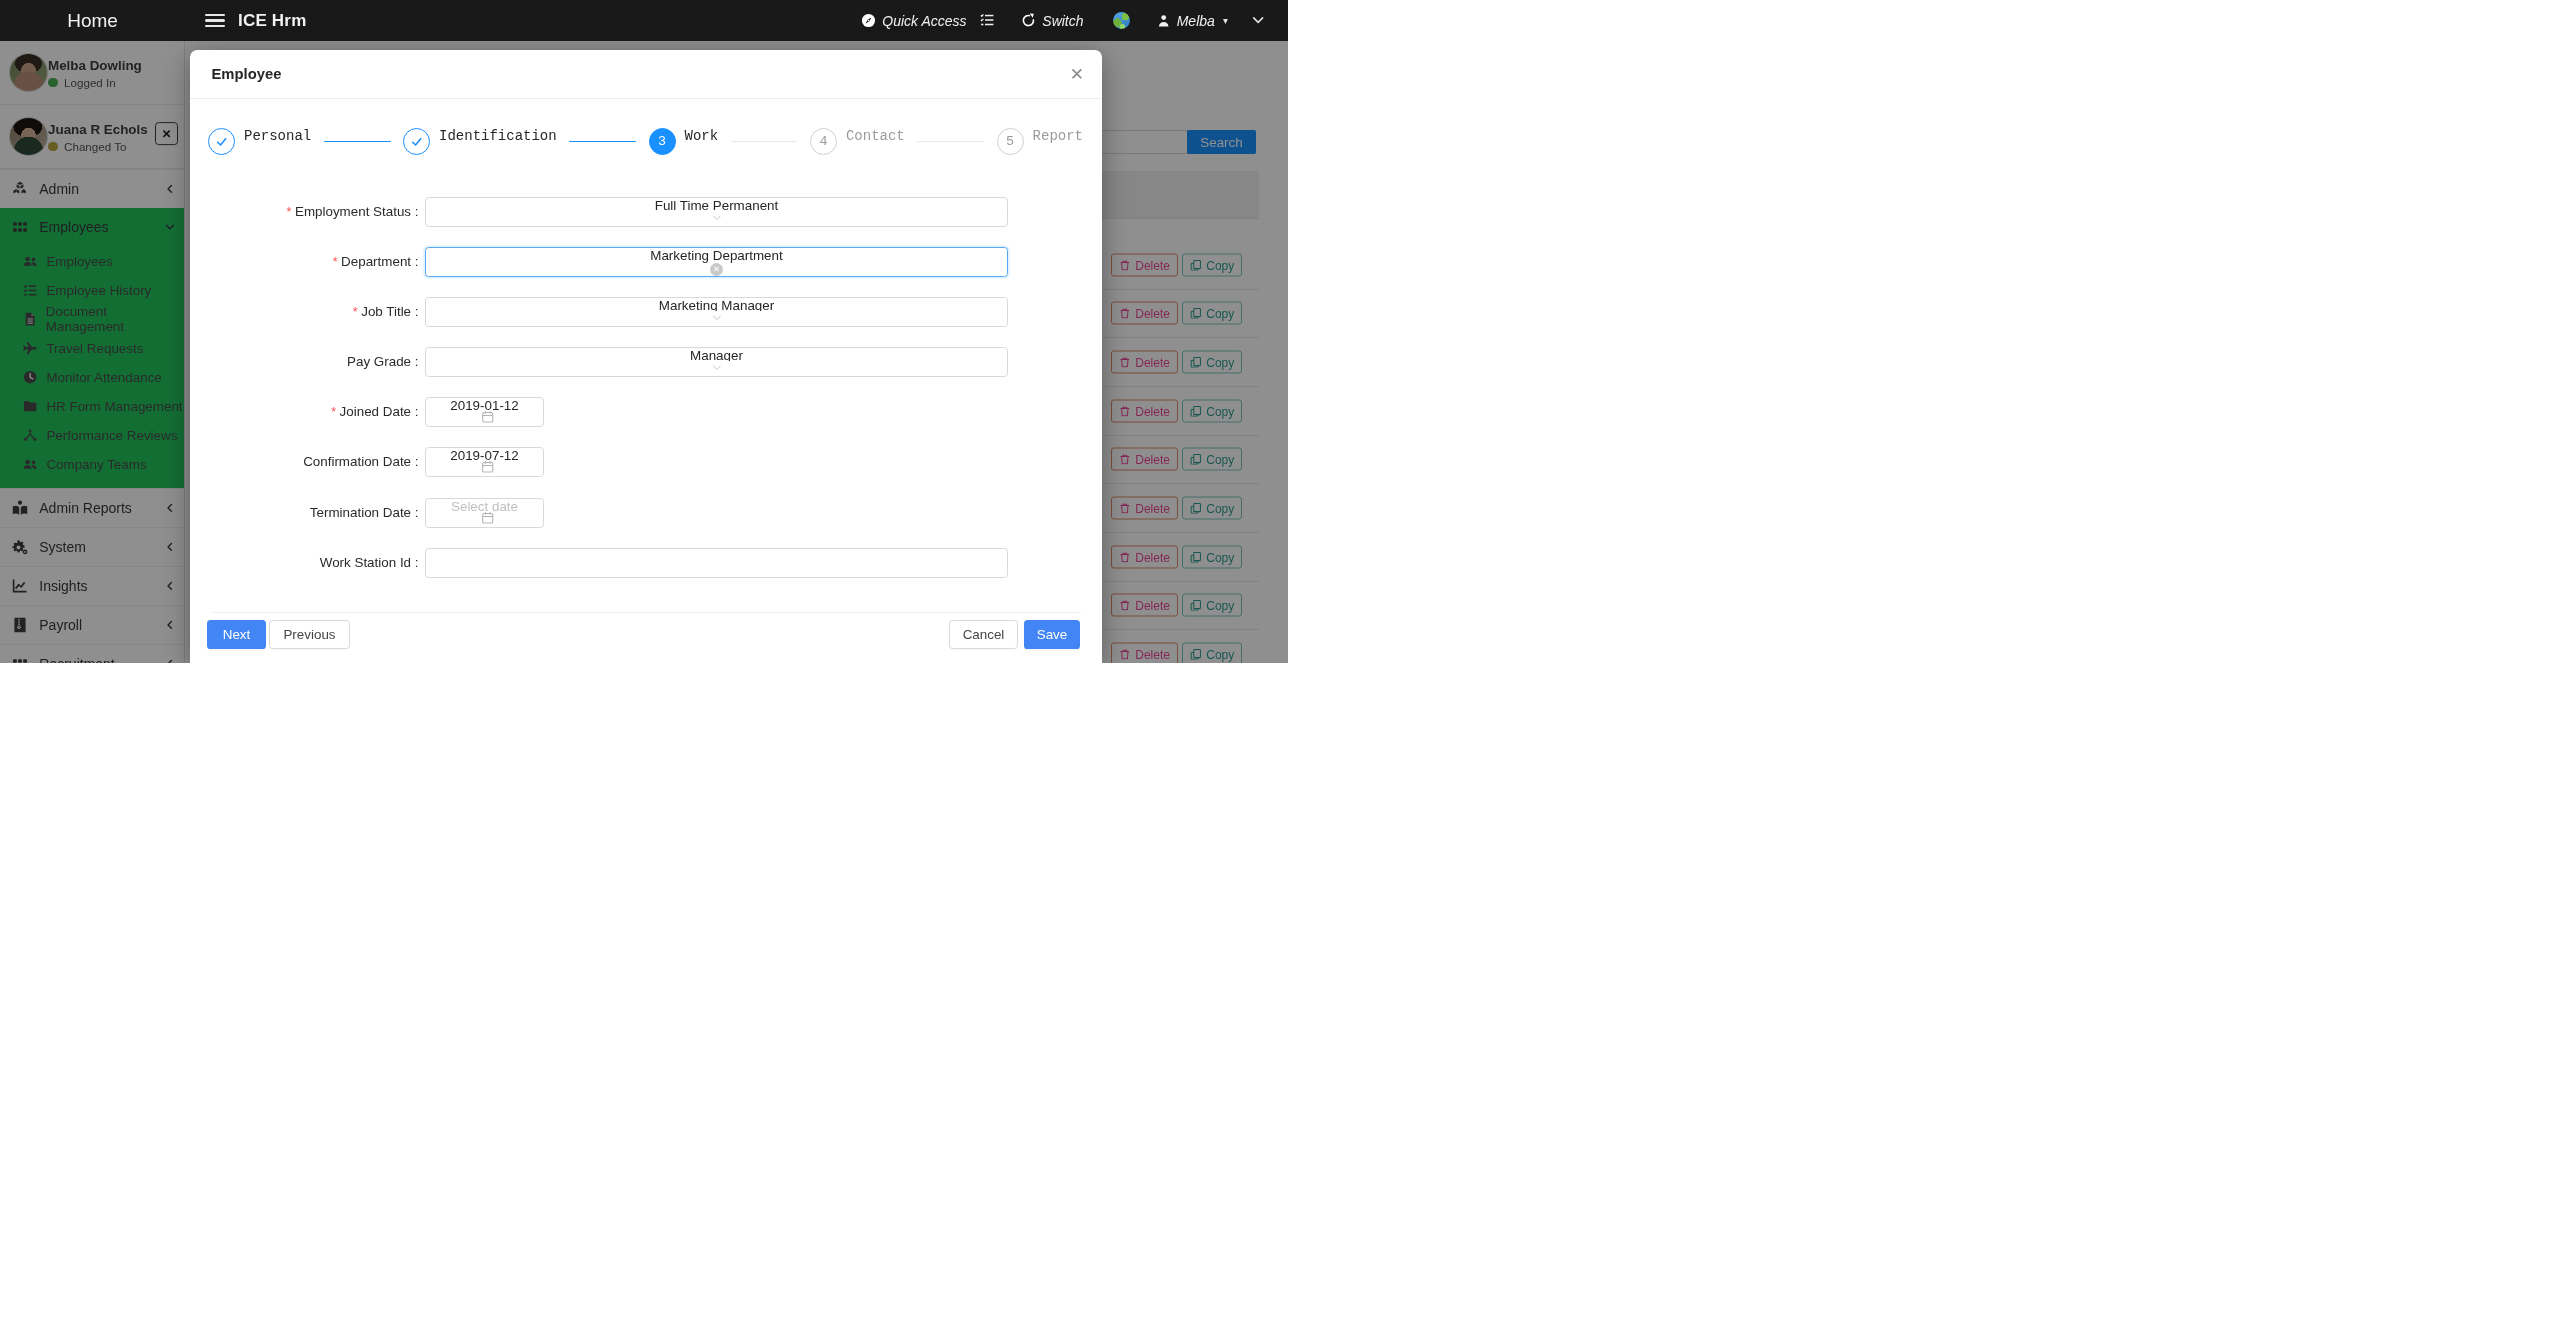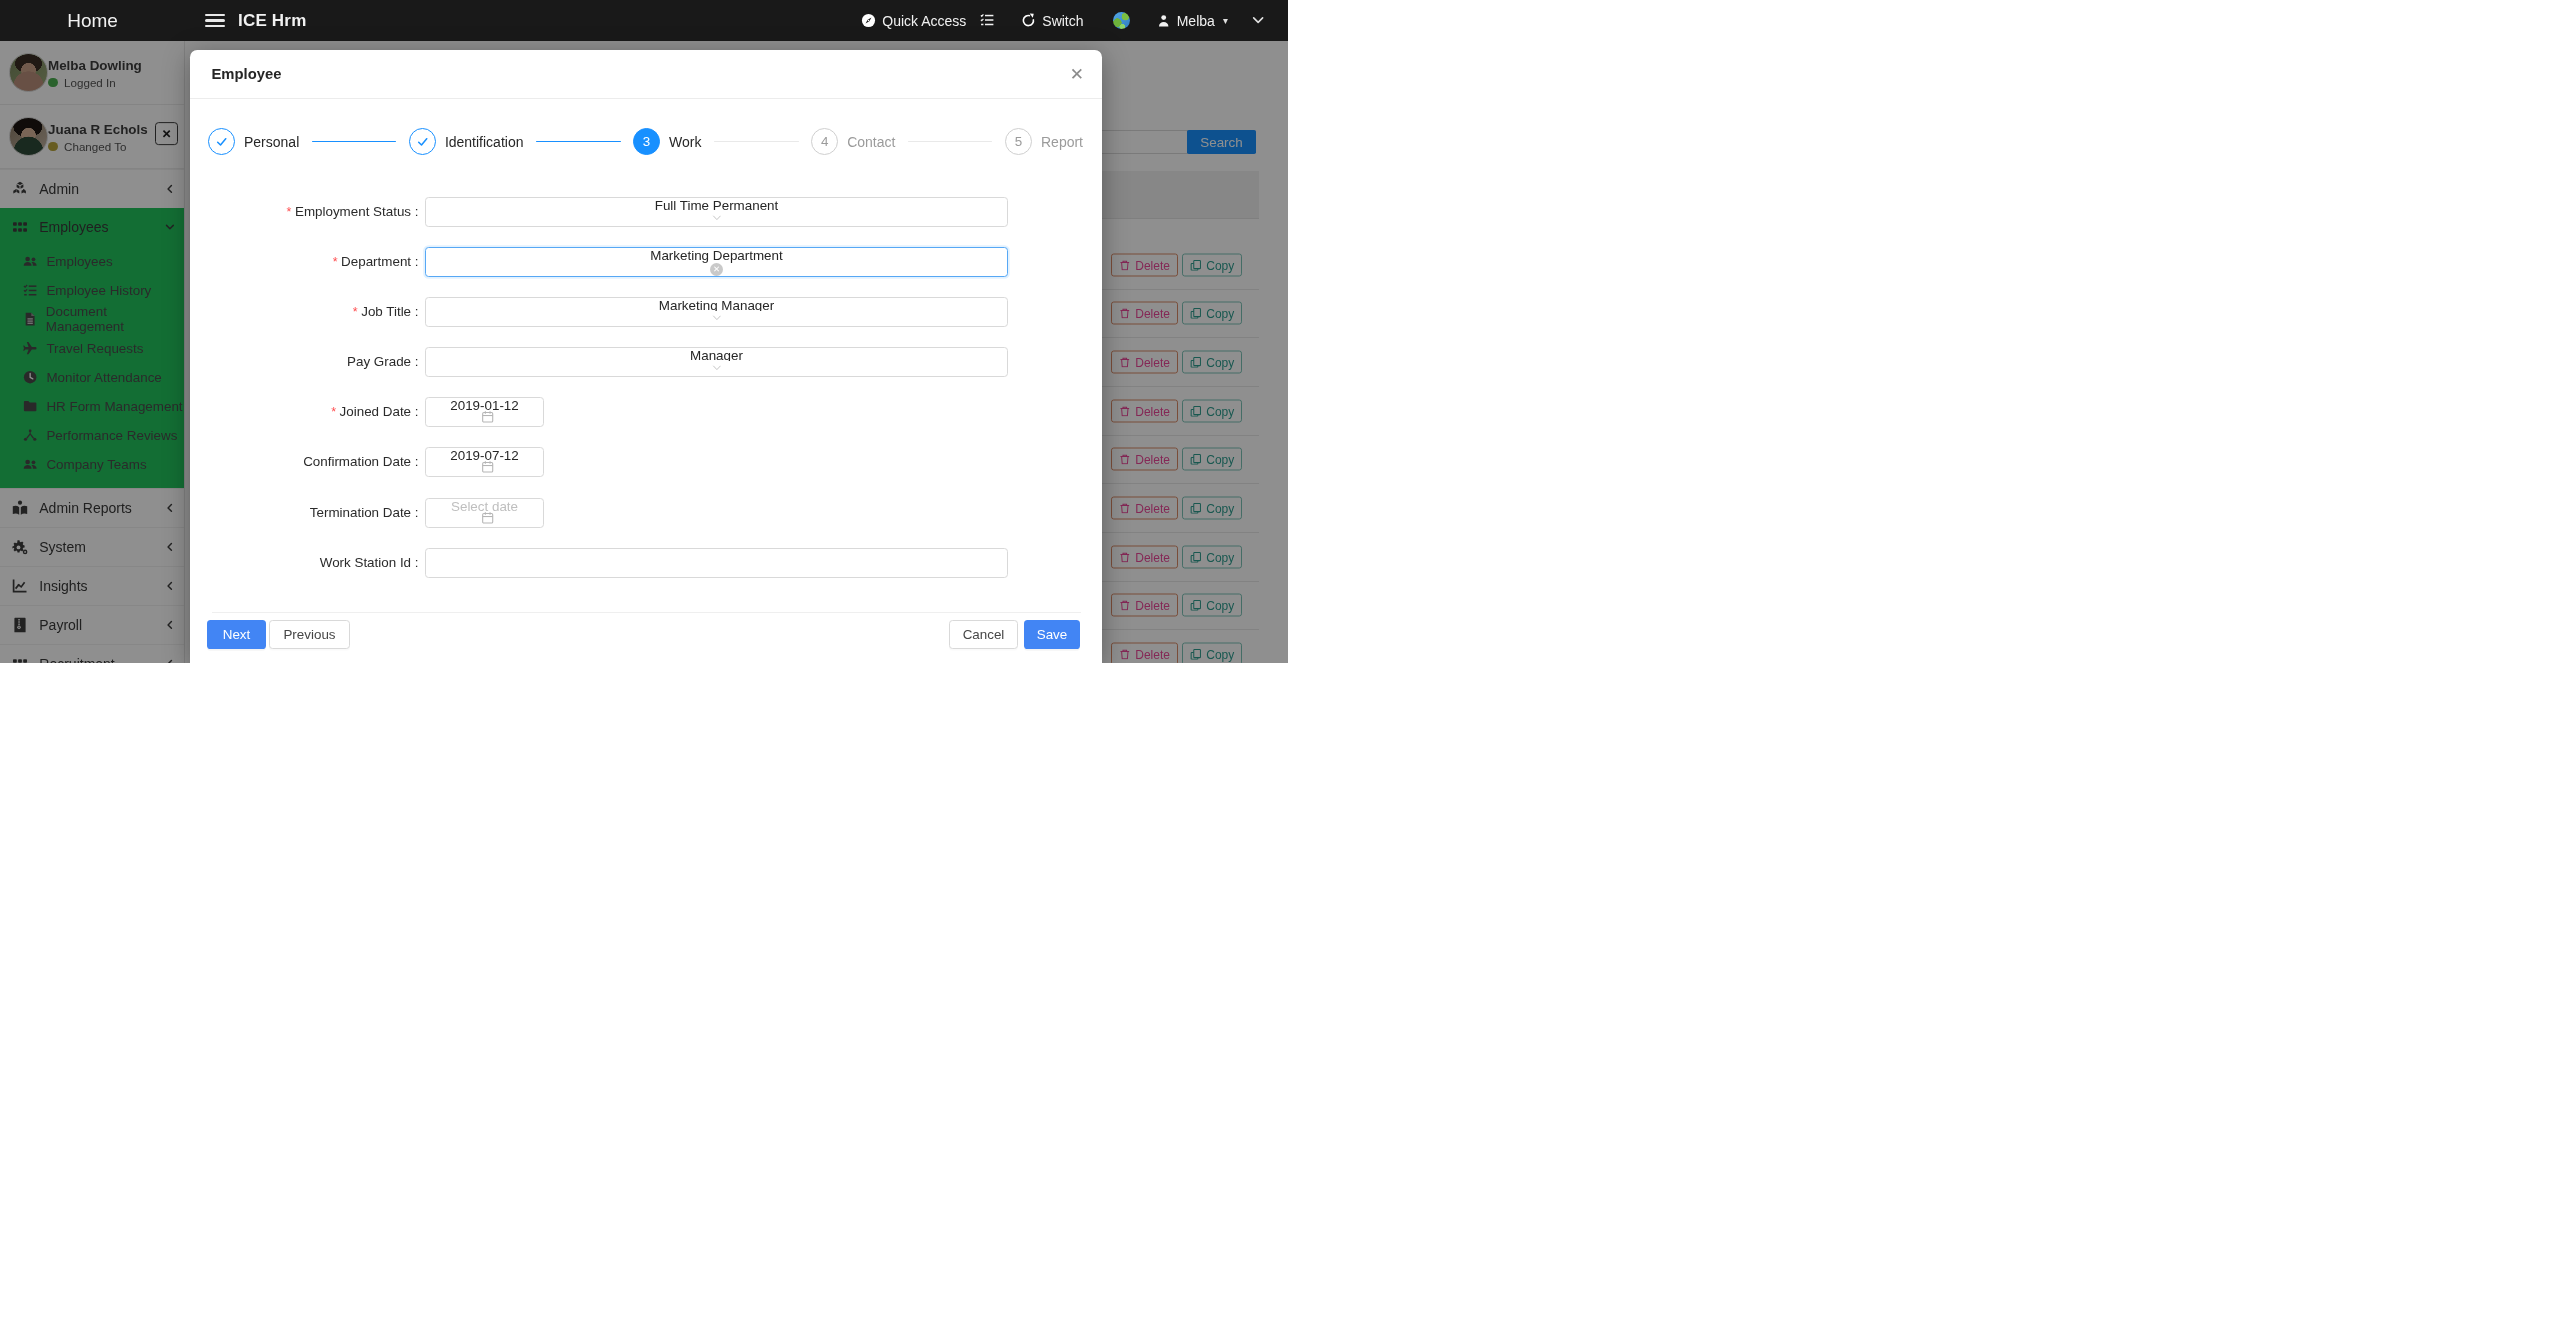--- a/index.html
+++ b/index.html
@@ -7,21 +7,21 @@
   body { font-family:"Liberation Sans","DejaVu Sans",sans-serif; background:#fff; position:relative; }
   #app { position:absolute; inset:0; width:1288px; height:663px; overflow:hidden; }
 
   
   #navbar { position:absolute; top:0; left:0; width:1288px; height:41px; background:#191919; z-index:30; }
   #navbar .nv { position:absolute; top:0; height:41px; display:flex; align-items:center; color:#f1f1f1; }
   #nav-home { left:0; width:185px; justify-content:center; font-size:19px; color:#fff; cursor:pointer; }
   #nav-burger { left:205px; flex-direction:column; justify-content:center; gap:3.6px; cursor:pointer; }
   #nav-burger i { display:block; width:19.7px; height:2.2px; background:#e8e8e8; border-radius:1.8px; }
   #nav-brand { left:238px; font-size:17px; font-weight:700; color:#fff; letter-spacing:0.2px; }
-  .nav-item { gap:6.3px; font-size:14px; cursor:pointer; }
+  .nav-item { gap:6.3px; font-size:14px; cursor:pointer;font-style:italic; }
   #nav-quick { left:861px; } #nav-tasks { left:980px; } #nav-switch { left:1021px; }
   #nav-globe { left:1113px; } #nav-user { left:1157px; } #nav-chevron { left:1251px; }
   .icn { display:inline-flex; align-items:center; justify-content:center; }
   .icn svg { display:block; }
   #globe-ball { width:17px; height:17px; border-radius:50%;
     background: radial-gradient(circle at 72% 28%, #7bc043 0 21%, transparent 22%),
                 radial-gradient(circle at 26% 62%, #6db23c 0 25%, transparent 26%),
                 radial-gradient(circle at 55% 88%, #8bd36a 0 16%, transparent 17%),
                 linear-gradient(140deg,#54a7e8,#2e7dbd); }
   .caret { font-size:9.8px; color:#e0e0e0; margin-left:1.8px; }
@@ -76,21 +76,21 @@
   #mask { position:absolute; left:0; top:41px; width:1288px; height:622px; background:rgba(0,0,0,0.44); z-index:40; }
 
   
   #modal { position:absolute; left:190px; top:50px; width:912px; height:613px; background:#fff; z-index:50;
            border-radius:7.2px 7.2px 0 0; box-shadow:0 5.4px 27px rgba(0,0,0,.35); }
   #modal-header { position:relative; height:49px; border-bottom:0.9px solid #ececec; display:flex; align-items:center; padding:0 21.5px; }
   #modal-title { font-size:14.8px; font-weight:700; color:#262626; }
   #modal-close { position:absolute; right:18px; top:50%; transform:translateY(-50%); font-size:17px; color:#8c8c8c;
                  background:none; border:none; cursor:pointer; line-height:1; }
   #steps { display:flex; align-items:center; padding:0 19px 0 18px; margin-top:28px; height:29px; }
-  .step { display:flex; align-items:center; flex:0 0 auto; }
+  .step { display:flex; flex:0 0 auto;font-family:Liberation Mono, monospace; }
   .scircle { width:27px; height:27px; border-radius:50%; display:flex; align-items:center; justify-content:center;
              font-size:13.4px; flex:0 0 27px; }
   .scircle.done { border:1.3px solid #1890ff; background:#fff; }
   .scircle.done svg { width:13.4px; height:13.4px; }
   .scircle.active { background:#1890ff; color:#fff; border:1.3px solid #1890ff; }
   .scircle.todo { border:1.3px solid #cfcfcf; background:#fff; color:#9b9b9b; }
   .stitle { margin-left:9px; font-size:14px; color:#272727; white-space:nowrap; }
   .stitle.todo { color:#9b9b9b; }
   .stitle.active { font-weight:500; }
   .connector { flex:1 1 auto; height:1.8px; margin:0 12.5px; border-radius:0.9px; }

